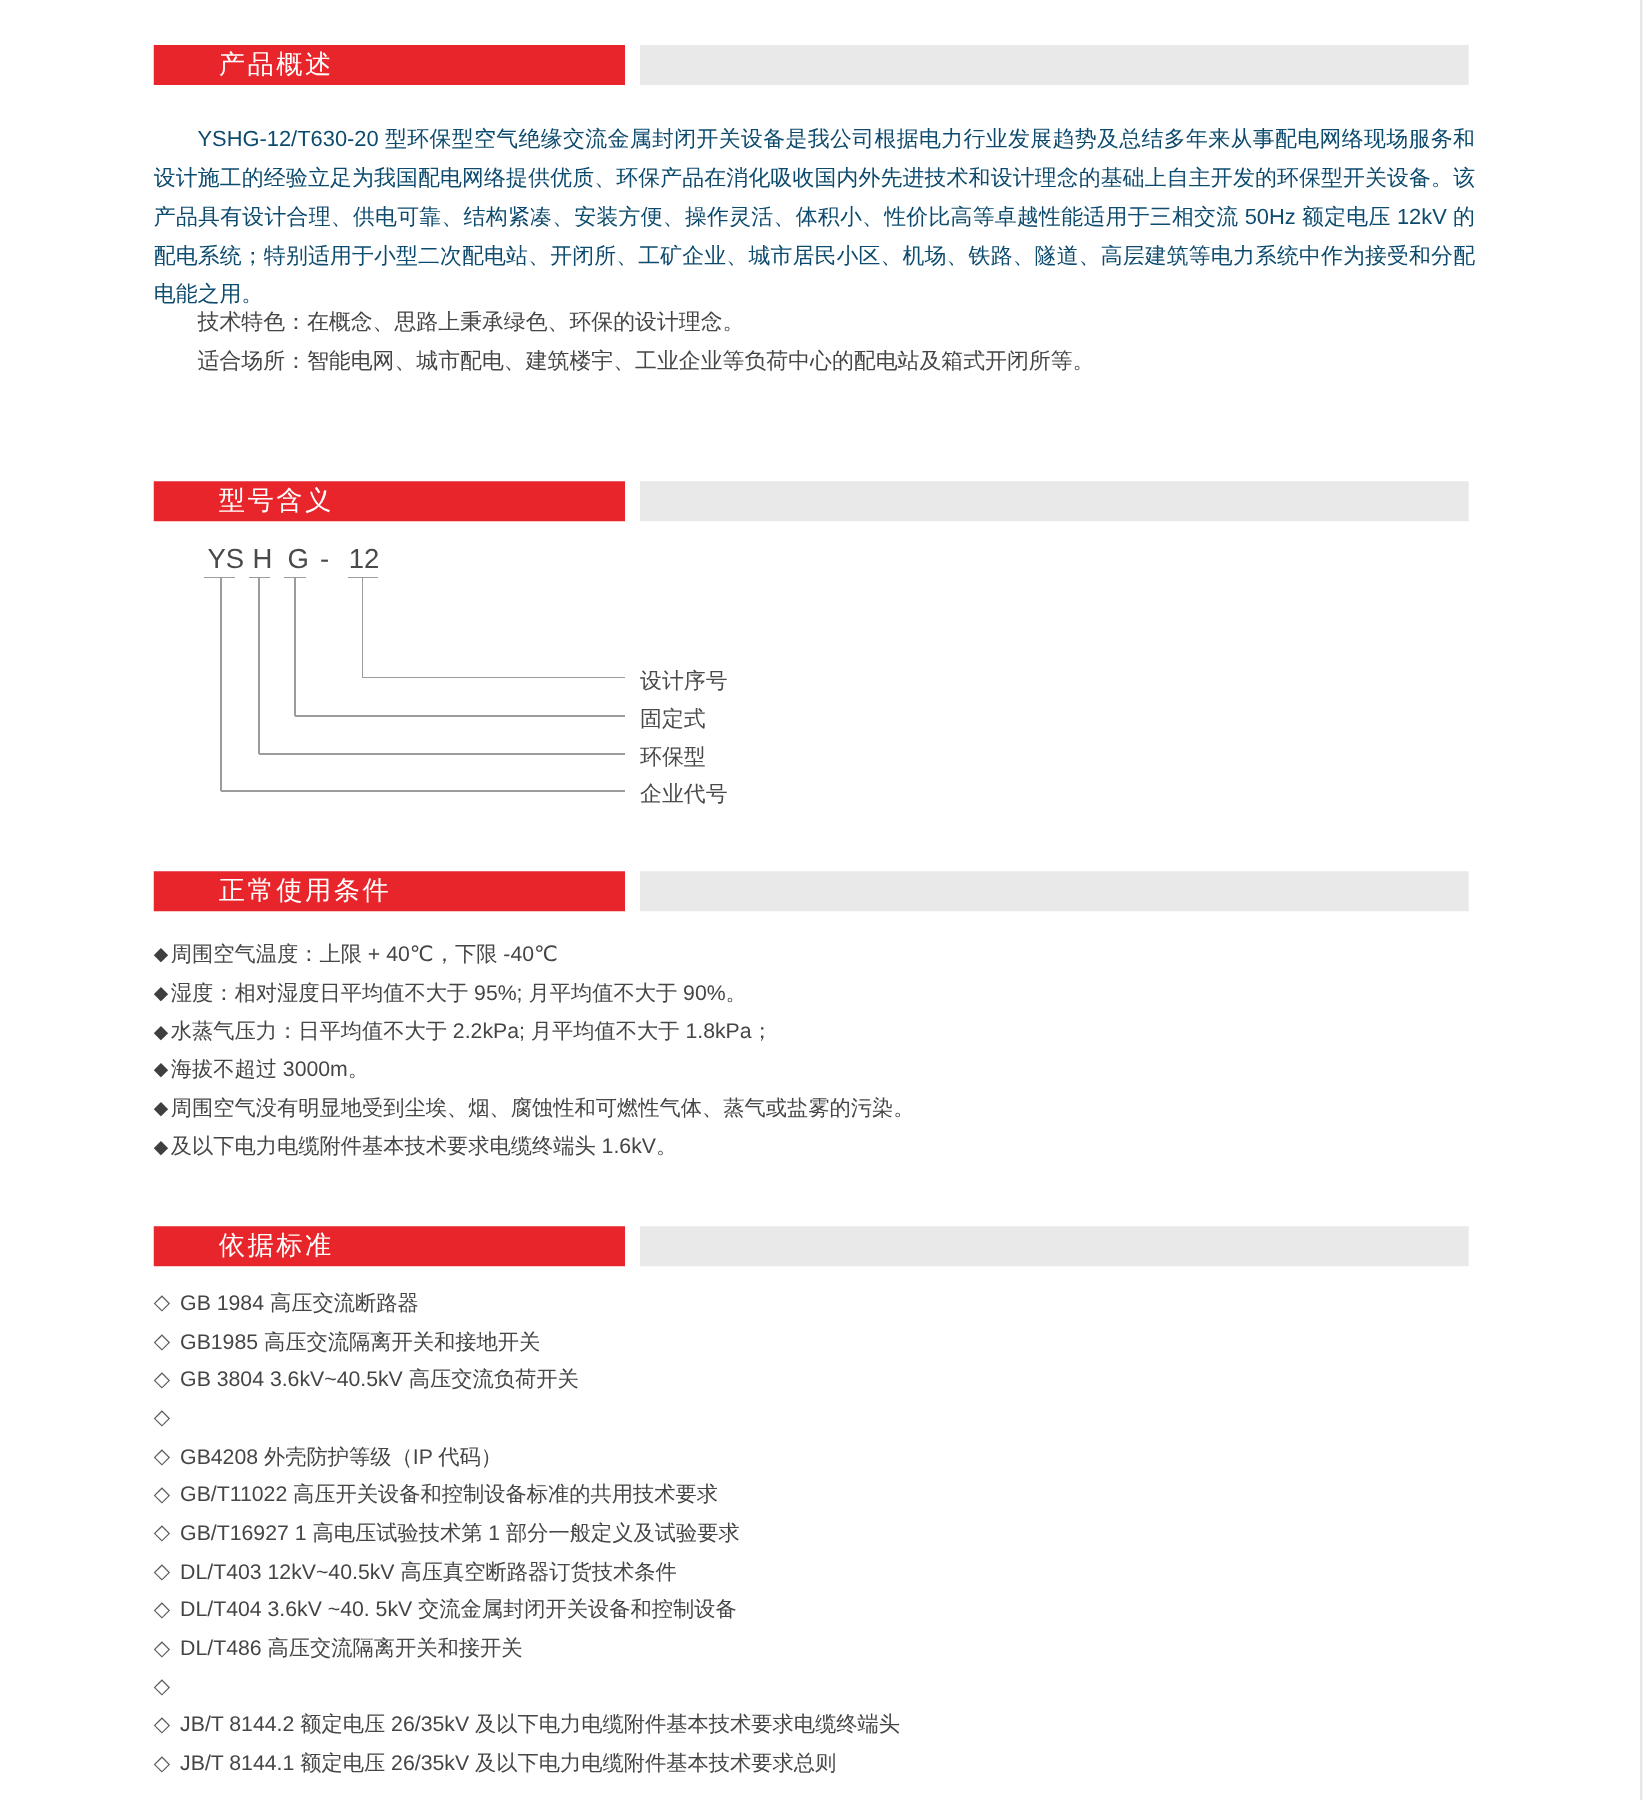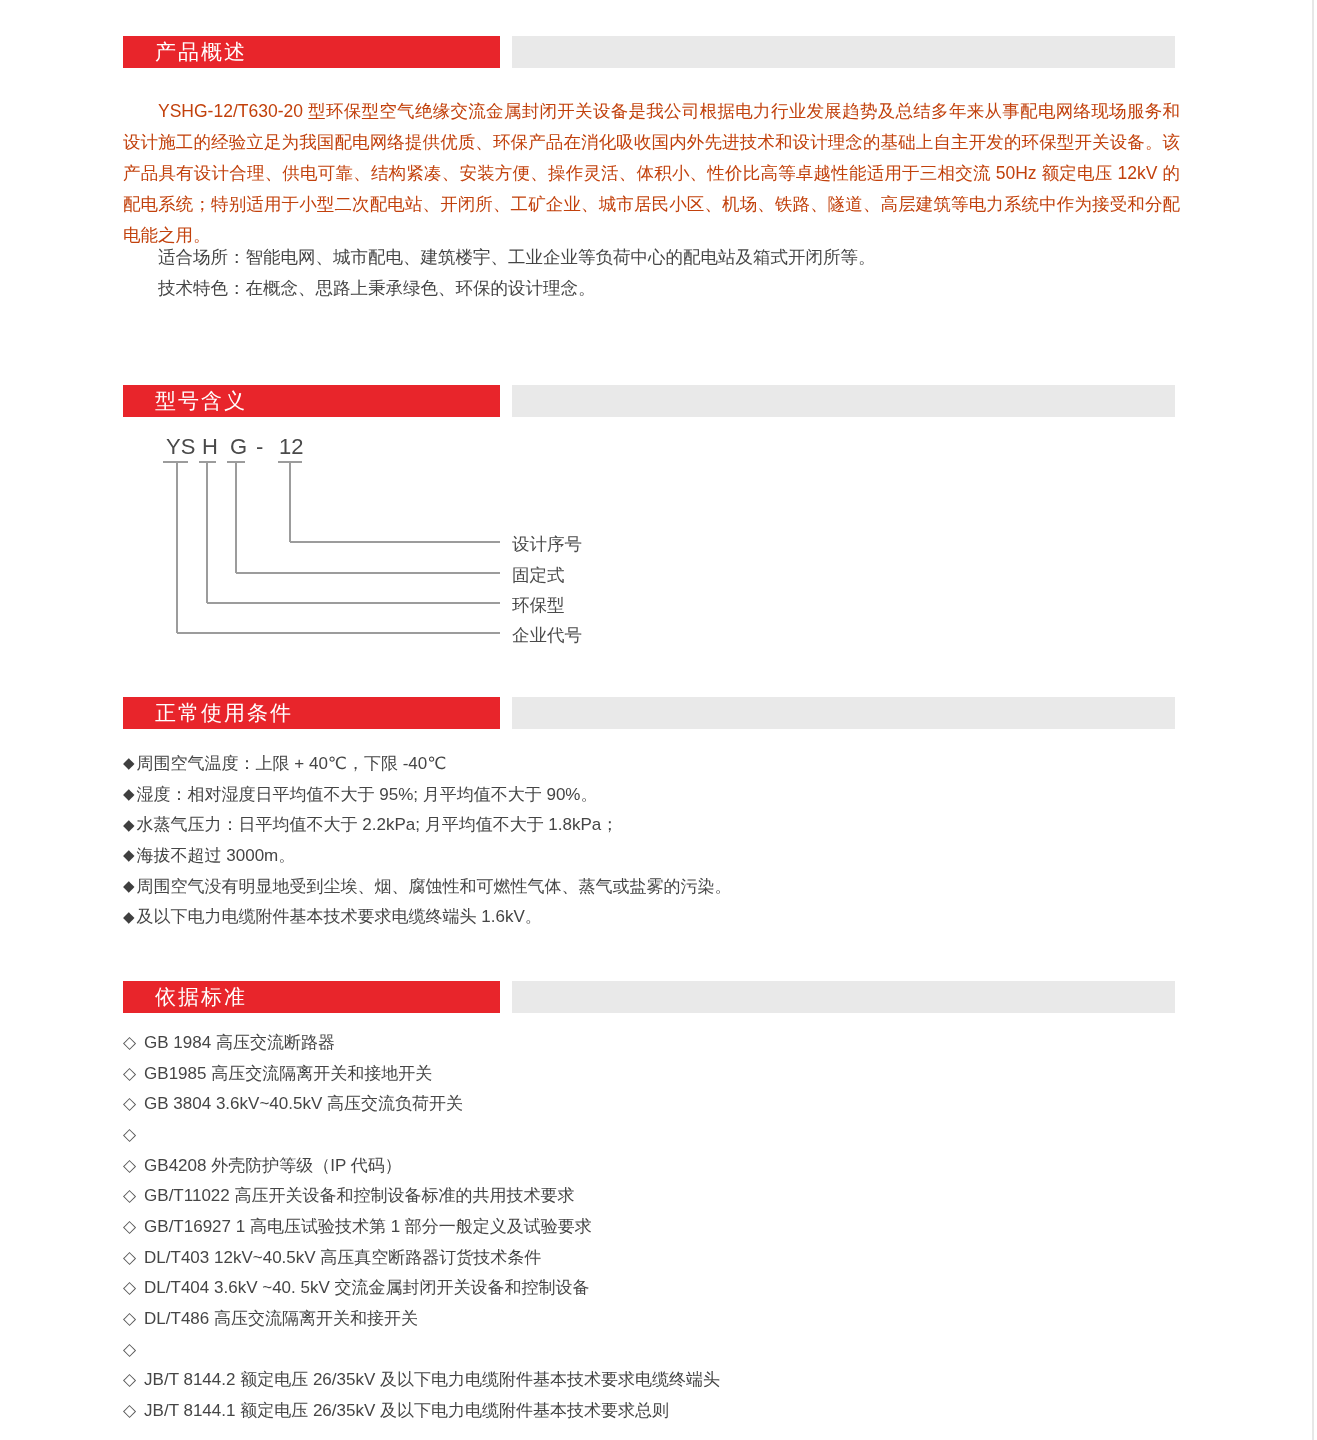--- a/index.html
+++ b/index.html
@@ -11,32 +11,32 @@
     font-family:"Liberation Sans","DejaVu Sans",sans-serif;
     color:#454545;
   }
   .edge-line{position:absolute;top:0;left:1312px;width:2px;height:1440px;background:#e7e7e7;}
 
   
   .sec-head-red{
     position:absolute;left:123px;width:377px;height:32px;
     background:#e8252b;color:#ffffff;
     font-size:21px;line-height:32px;letter-spacing:2px;
-    padding-left:32px;box-sizing:border-box;
+    padding-left:52px;box-sizing:border-box;
   }
   .sec-head-gray{
     position:absolute;left:512px;width:663px;height:32px;
     background:#e9e9e9;
   }
 
   
   .overview-paragraph{
     position:absolute;left:123px;top:96px;width:1057px;
     margin:0;font-size:17.5px;line-height:31px;
-    text-align:justify;text-indent:2em;color:#c2410c;
+    text-align:justify;text-indent:2em;color:#0c4a6e;
   }
   .overview-points{
     position:absolute;left:123px;top:242px;width:1057px;
     font-size:17.5px;line-height:31px;color:#454545;
   }
   .overview-points p{margin:0;text-indent:2em;}
 
   
   .model-diagram{position:absolute;left:123px;top:430px;width:620px;height:230px;}
   .model-diagram svg{position:absolute;left:0;top:0;}
@@ -60,22 +60,22 @@
   <div class="edge-line"></div>
 
   <div class="sec-head-red" style="top:36px">
     <span>产品概述</span>
   </div>
   <div class="sec-head-gray" style="top:36px"></div>
 
   <p class="overview-paragraph">YSHG-12/T630-20 型环保型空气绝缘交流金属封闭开关设备是我公司根据电力行业发展趋势及总结多年来从事配电网络现场服务和设计施工的经验立足为我国配电网络提供优质、环保产品在消化吸收国内外先进技术和设计理念的基础上自主开发的环保型开关设备。该产品具有设计合理、供电可靠、结构紧凑、安装方便、操作灵活、体积小、性价比高等卓越性能适用于三相交流 50Hz 额定电压 12kV 的配电系统；特别适用于小型二次配电站、开闭所、工矿企业、城市居民小区、机场、铁路、隧道、高层建筑等电力系统中作为接受和分配电能之用。</p>
 
   <div class="overview-points">
+    <p>技术特色：在概念、思路上秉承绿色、环保的设计理念。</p>
     <p>适合场所：智能电网、城市配电、建筑楼宇、工业企业等负荷中心的配电站及箱式开闭所等。</p>
-    <p>技术特色：在概念、思路上秉承绿色、环保的设计理念。</p>
   </div>
 
   <div class="sec-head-red" style="top:385px">
     <span>型号含义</span>
   </div>
   <div class="sec-head-gray" style="top:385px"></div>
 
   <div class="model-diagram">
     <svg width="620" height="230" viewBox="0 0 620 230">
       <g stroke="#9c9c9c" stroke-width="1.4" fill="none" shape-rendering="crispEdges">

